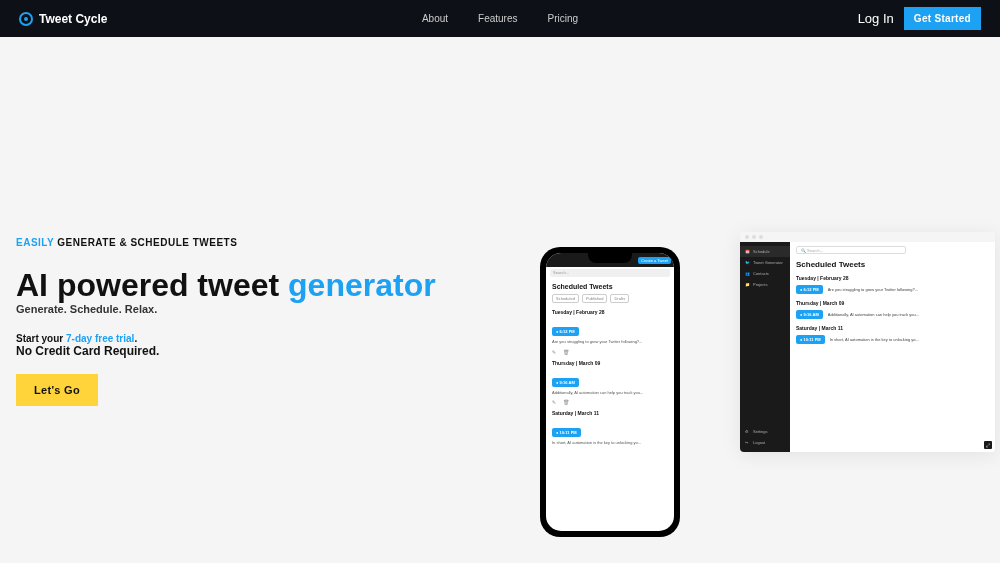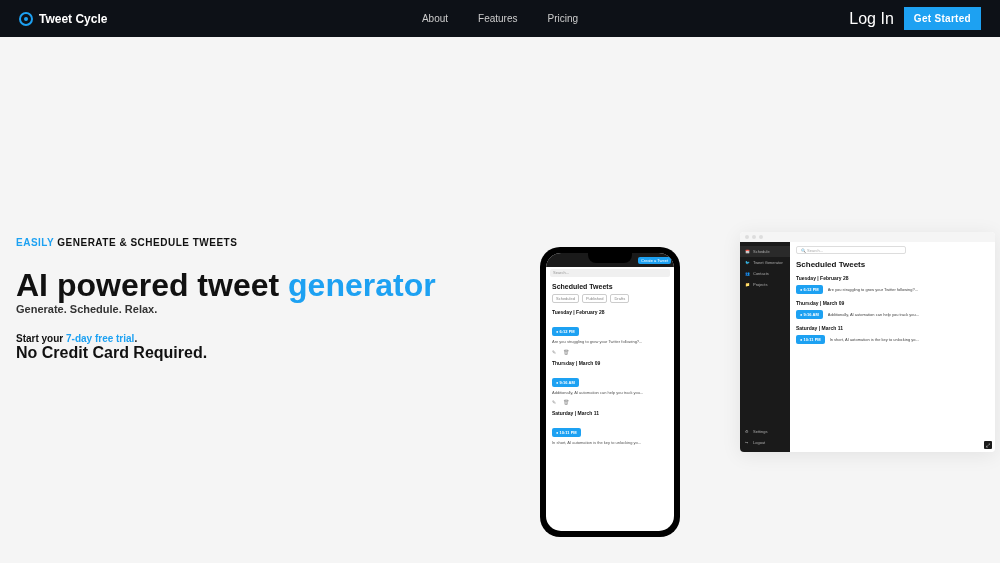--- a/index.html
+++ b/index.html
@@ -7,35 +7,35 @@
     
     
     .nav { background: #0d1117; height: 37px; display: flex; align-items: center; padding: 0 19px; justify-content: space-between; }
     .nav-left { display: flex; align-items: center; gap: 6px; }
     .logo-icon { width: 14px; height: 14px; border: 2px solid #1da1f2; border-radius: 50%; position: relative; }
     .logo-icon::after { content: ''; position: absolute; width: 4px; height: 4px; background: #1da1f2; border-radius: 50%; top: 3px; left: 3px; }
     .brand { color: #fff; font-size: 12px; font-weight: 600; }
     .nav-center { display: flex; gap: 30px; position: absolute; left: 50%; transform: translateX(-50%); }
     .nav-link { color: #ccc; font-size: 10px; text-decoration: none; cursor: pointer; }
     .nav-right { display: flex; align-items: center; gap: 10px; }
-    .login-link { color: #fff; font-size: 16px; cursor: pointer; }
+    .login-link { color: #fff; font-size: 13px; cursor: pointer; }
     .cta-btn { background: #1da1f2; color: #fff; border: none; padding: 6px 10px; font-size: 10px; font-weight: 600; cursor: pointer; letter-spacing: 0.3px; }
     
     
     .hero { display: flex; padding: 200px 0 0 16px; position: relative; }
     .hero-left { flex: 0 0 420px; }
     .eyebrow { font-size: 10px; font-weight: 700; letter-spacing: 0.5px; margin-bottom: 20px; }
     .eyebrow-accent { color: #1da1f2; }
     .eyebrow-rest { color: #111; }
     .headline { font-size: 32px; font-weight: 800; color: #111; line-height: 1.1; margin-bottom: 0; }
     .headline-accent { color: #1da1f2; }
     .subhead { font-size: 11px; color: #333; margin-bottom: 18px; font-weight: 600; }
     .trial-text { font-size: 10px; font-weight: 700; color: #111; }
     .trial-link { color: #1da1f2; }
-    .no-cc { font-size: 16px; font-weight: 700; color: #111; margin-bottom: 16px; }
+    .no-cc { font-size: 12px; font-weight: 700; color: #111; margin-bottom: 16px; }
     .letsgo-btn { background: #ffd43b; color: #111; border: none; padding: 10px 18px; font-size: 11px; font-weight: 700; cursor: pointer; letter-spacing: 0.3px; }
     
     
     .phone { position: absolute; left: 540px; top: 210px; width: 140px; height: 290px; background: #000; border-radius: 20px; padding: 6px; }
     .phone-notch { position: absolute; top: 6px; left: 50%; transform: translateX(-50%); width: 44px; height: 10px; background: #000; border-radius: 0 0 8px 8px; z-index: 2; }
     .phone-screen { background: #fff; width: 100%; height: 100%; border-radius: 15px; overflow: hidden; position: relative; }
     .phone-top { height: 14px; background: #1a1a1a; display: flex; align-items: center; justify-content: flex-end; padding: 0 3px; }
     .phone-newbtn { background: #1da1f2; color: #fff; font-size: 4px; padding: 1px 3px; border-radius: 2px; }
     .phone-search { margin: 2px 4px; height: 8px; background: #f0f0f0; border-radius: 2px; font-size: 4px; color: #999; padding: 1px 3px; }
     .phone-content { padding: 4px 6px; }
@@ -92,20 +92,21 @@
       <span class="eyebrow-accent">EASILY</span><span class="eyebrow-rest"> GENERATE &amp; SCHEDULE TWEETS</span>
     </div>
     <h1 class="headline">
       <span>AI powered tweet </span><span class="headline-accent">generator</span>
     </h1>
     <div class="subhead">Generate. Schedule. Relax.</div>
     <div class="trial-text">
       <span>Start your </span><span class="trial-link">7-day free trial</span><span>.</span>
     </div>
     <div class="no-cc">No Credit Card Required.</div>
+    <button class="letsgo-btn">Let's Go</button>
   </div>
 
   <div class="phone">
     <div class="phone-notch"></div>
     <div class="phone-screen">
       <div class="phone-top">
         <span class="phone-newbtn">Create a Tweet</span>
       </div>
       <div class="phone-search">Search...</div>
       <div class="phone-content">

